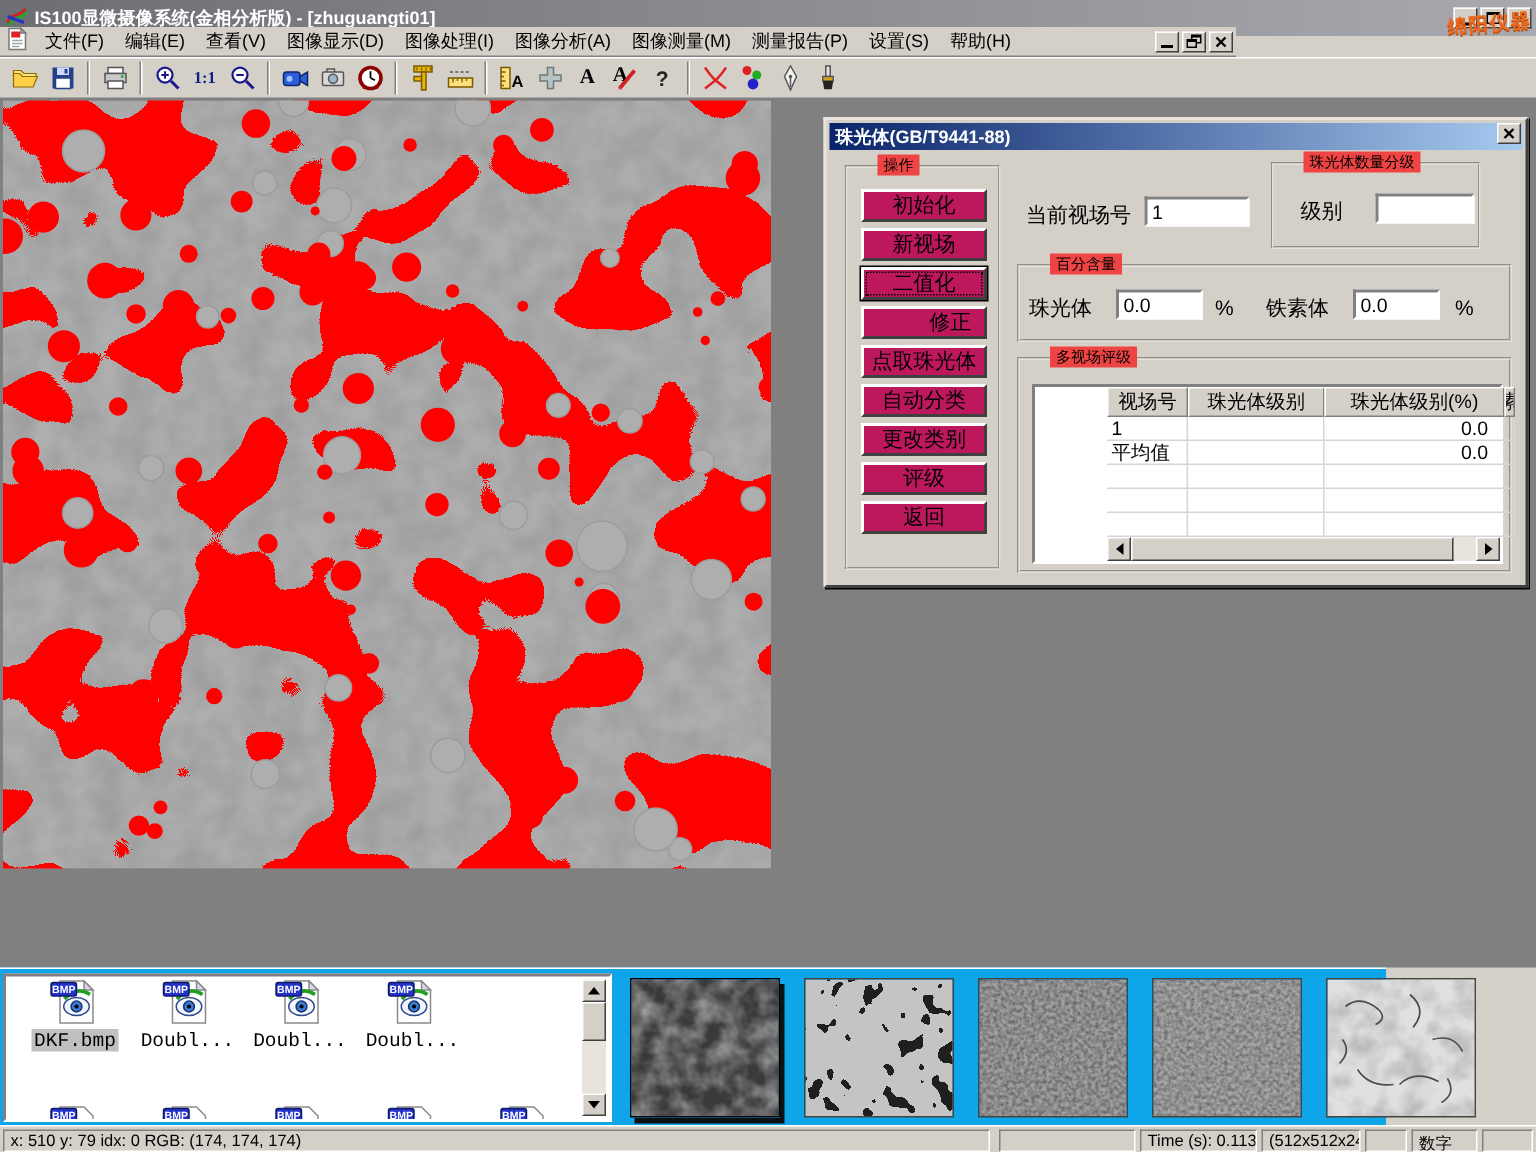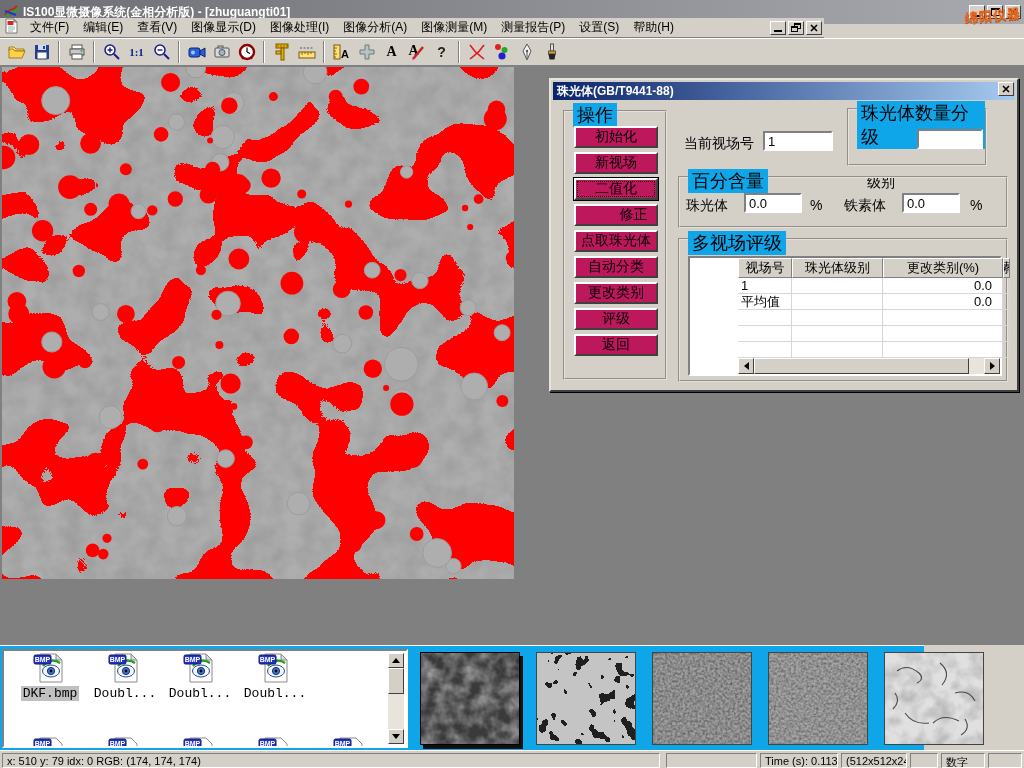--- a/index.html
+++ b/index.html
@@ -1,21 +1,21 @@
 <!DOCTYPE html>
 <html><head>
 <meta charset="utf-8">
 <style>
   * { margin:0; padding:0; box-sizing:border-box; }
   html,body { width:1024px; height:768px; overflow:hidden; }
   body { position:relative; background:#d4d0c8; font-family:"Liberation Sans","DejaVu Sans",sans-serif; font-size:12px; color:#000; }
   .field { border:2px solid; border-color:#808080 #ffffff #ffffff #808080; background:#fff;padding-left:48px; }
   .btn95 { background:#be185d; border:2px solid; border-color:#ffffff #404040 #404040 #ffffff; cursor:default; display:flex; align-items:center; justify-content:center; }
   .grp { position:absolute; border:2px groove #e6e2da; }
-  .grp > .grp-label { position:absolute; top:-9px; left:8px; background:#0ea5e9; padding:0 4px; font-size:18px; }
+  .grp > .grp-label { position:absolute; top:-9px; left:20px; background:#ef4444; padding:0 4px; font-size:10px; }
 
   
   .titlebar { position:absolute; left:0; top:0; width:1024px; height:18px; background:linear-gradient(90deg,#6d6d74,#a9a9b0); display:flex; align-items:center; padding:12px 3px; }
   .titlebar .t-text { color:#fff; font-weight:bold; font-size:12px; margin-left:4px; white-space:nowrap; flex:1; }
   .winbtn { width:16px; height:14px; margin-left:2px; background:#d4d0c8; border:1px solid; border-color:#fff #404040 #404040 #fff; display:flex; align-items:center; justify-content:center; }
   .g-min { width:8px; height:2px; background:#000; margin-top:7px; }
   .g-max { width:9px; height:8px; border:1px solid #000; border-top:2px solid #000; }
   .g-rest { position:relative; width:10px; height:9px; }
   .g-rest i { position:absolute; display:block; border:1px solid #000; border-top:2px solid #000; width:7px; height:6px; }
   .g-rest i:first-child { right:0; top:0; }
@@ -432,41 +432,41 @@
     <button class="btn95 ops-btn" style="top:170px;">更改类别</button>
     <button class="btn95 ops-btn" style="top:196px;">评级</button>
     <button class="btn95 ops-btn" style="top:222px;">返回</button>
   </div>
 
   <span class="dlg-label" style="left:133px; top:55px;">当前视场号</span>
   <input class="field dlg-input" style="left: 212px; top: 51px; width: 70px; height: 20px;" value="1">
 
   <div class="grp" style="left:296px; top:28px; width:140px; height:58px;">
     <span class="grp-label">珠光体数量分级</span>
-    <span class="dlg-label" style="left:18px; top:22px;margin-top:42px;">级别</span>
+    <span class="dlg-label" style="left:18px; top:22px;">级别</span>
     <input class="field dlg-input" style="left: 68px; top: 19px; width: 66px; height: 20px;" value="">
   </div>
 
   <div class="grp" style="left:127px; top:96px; width:330px; height:52px;">
     <span class="grp-label">百分含量</span>
     <span class="dlg-label" style="left:6px; top:19px;">珠光体</span>
     <input class="field dlg-input" style="left: 64px; top: 15px; width: 58px; height: 20px;" value="0.0">
     <span class="dlg-label" style="left:130px; top:19px;">%</span>
     <span class="dlg-label" style="left:164px; top:19px;">铁素体</span>
     <input class="field dlg-input" style="left: 222px; top: 15px; width: 58px; height: 20px;" value="0.0">
     <span class="dlg-label" style="left:290px; top:19px;">%</span>
   </div>
 
   <div class="grp" style="left:127px; top:158px; width:330px; height:144px;">
     <span class="grp-label">多视场评级</span>
     <div class="mtable-wrap field">
       <div class="mtable">
         <div class="hc">视场号</div>
         <div class="hc">珠光体级别</div>
-        <div class="hc">更改类别(%)</div>
+        <div class="hc">珠光体级别(%)</div>
         <div class="hc">铁素体</div>
 
         <div class="bc">1</div>
         <div class="bc"></div>
         <div class="bc num">0.0</div>
         <div class="bc"></div>
 
         <div class="bc">平均值</div>
         <div class="bc"></div>
         <div class="bc num">0.0</div>

